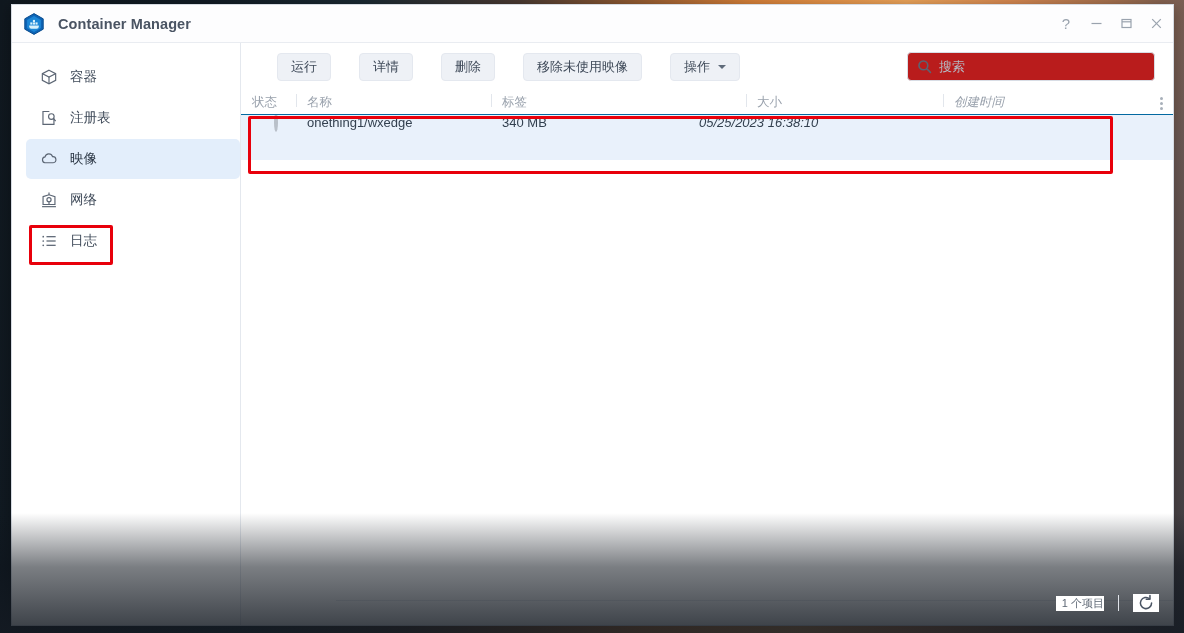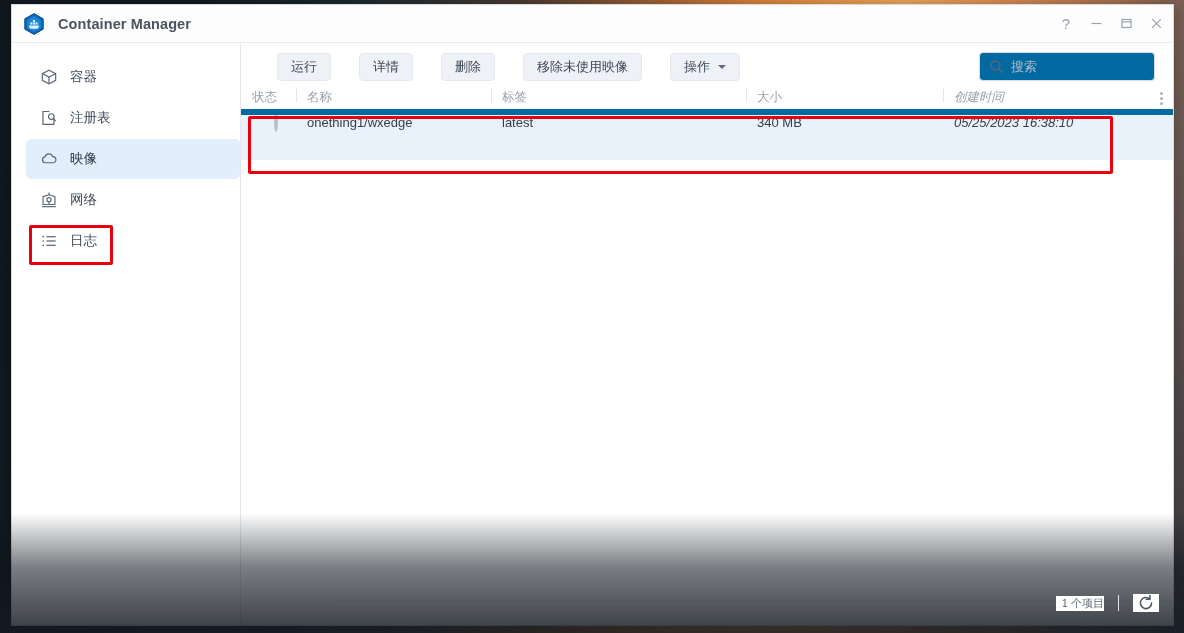--- a/index.html
+++ b/index.html
@@ -165,49 +165,49 @@
   .tb-caret {
     width: 0; height: 0;
     border-left: 4px solid transparent;
     border-right: 4px solid transparent;
     border-top: 4px solid #5f6b7a;
     margin-left: 3px;
   }
 
   .search-box {
     margin-left: auto;
-    width: 176px;
+    width: 248px;
     height: 29px;
     border: 1px solid #d8dde5;
     border-radius: 4px;
     display: flex;
     align-items: center;
     padding: 0 9px;
     gap: 7px;
-    background: #0369a1;
+    background: #b91c1c;
   }
   .search-box svg { color: #5a6473; flex: 0 0 auto; }
   .search-box .ph {
     font-size: 13px;
     color: #b5bcc6;
   }
 
   
   .table-wrap {
     flex: 1;
     display: flex;
     flex-direction: column;
     min-height: 0;
     position: relative;
   }
   .thead {
     height: 25px;
     display: flex;
     align-items: flex-end;
-    border-bottom: 6px solid #0369a1;
+    border-bottom: 1px solid #0369a1;
     padding-bottom: 3px;
     position: relative;
   }
   .th {
     font-size: 12.5px;
     color: #99a1ac;
     padding-left: 11px;
     position: relative;
     white-space: nowrap;
     overflow: hidden;
@@ -462,21 +462,20 @@
                   <i></i>
               </span>
             </div>
           </div>
 
           <div class="row">
             <div class="td col-status">
               <span class="status-dot"></span>
             </div>
             <div class="td col-name">onething1/wxedge</div>
-            <div class="td col-tag">latest</div>
             <div class="td col-size">340 MB</div>
             <div class="td col-time">05/25/2023 16:38:10</div>
             <div class="col-menu"></div>
           </div>
 
           <div class="anno-row"></div>
         </div>
 
         <div class="footer">
           <span class="count-text">1 个项目</span>

